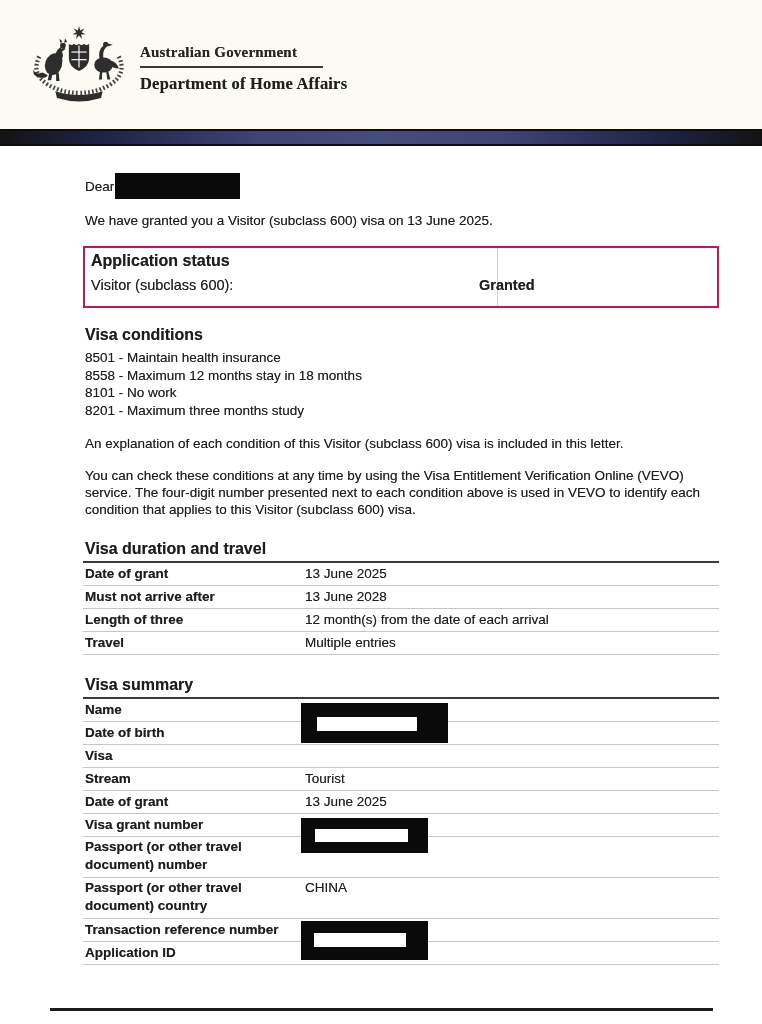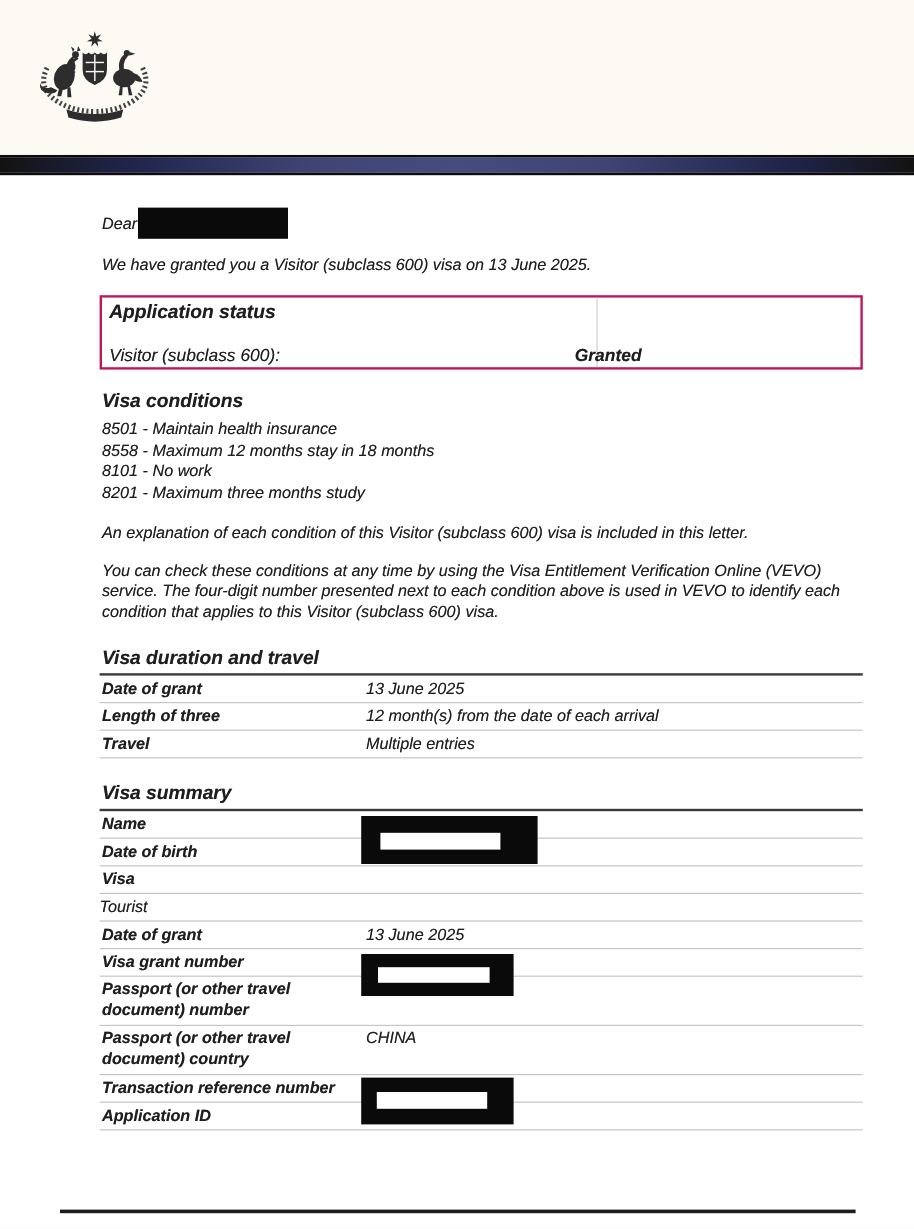--- a/index.html
+++ b/index.html
@@ -33,21 +33,21 @@
     font-weight:bold;font-size:16.5px;color:#1f1f1f;
     letter-spacing:.2px;
   }
   .gov-bar{
     height:13px;
     background:linear-gradient(90deg,#131313 0%,#20244a 14%,#3e4573 34%,#454d7e 50%,#3e4573 66%,#20244a 86%,#131313 100%);
     border-top:2px solid #0c0c0c;
     border-bottom:2px solid #0c0c0c;
   }
   
-  .letter{padding:0 43px 0 83px;font-style:italic;}
+  .letter{padding:0 43px 0 83px;}
   .salutation{
     margin-top:27px;
     display:flex;align-items:center;
     font-size:13.5px;
     padding-left:2px;
   }
   .redact-inline{
     display:inline-block;width:125px;height:26px;
     background:#0a0a0a;margin-left:1px;
   }
@@ -57,21 +57,21 @@
     position:relative;
     margin-top:17px;
     border:2px solid #be185d;
     height:56px;
     padding:2px 8px 0 6px;
   }
   .status-divider{
     position:absolute;left:412px;top:0;bottom:0;width:1px;background:#cfcfcf;
   }
   .status-title{font-size:16px;font-weight:bold;line-height:22px;}
-  .status-row{position:relative;font-size:14.5px;line-height:22px;margin-top:14px;}
+  .status-row{position:relative;font-size:14.5px;line-height:22px;margin-top:2px;}
   .status-value{position:absolute;left:388px;top:0;font-weight:bold;}
   
   .section-heading{
     font-size:16px;font-weight:bold;line-height:20px;
     margin-top:17px;padding-left:2px;
   }
   .cond-line{font-size:13.5px;line-height:17.5px;padding-left:2px;}
   .cond-first{margin-top:4px;}
   .para{font-size:13.5px;line-height:17px;margin-top:16px;padding-left:2px;}
   .table-heading{
@@ -137,20 +137,25 @@
         <path d="M103,43 q7,2 9,9 q-7,0 -11,-4 Z"></path>
         <path d="M90,44 q-4,-14 5,-20 l2.5,2.5 q-6,6 -3,17 Z"></path>
         <circle cx="96.5" cy="23.5" r="3"></circle>
         <path d="M99,22.5 l6,1.5 l-6,2 Z"></path>
         <path d="M90,55 l-1.5,10 h3.5 l0.5,-9 Z"></path>
         <path d="M97,55 l1.5,10 h3.5 l-2.5,-10 Z"></path>
 
         <path d="M37,79 q28,9 56,0 l-2,8 q-26,8 -52,0 Z"></path>
       </svg>
     </div>
+    <div class="gov-titles">
+      <div class="gov-title">Australian Government</div>
+      <div class="gov-rule"></div>
+      <div class="dept-title">Department of Home Affairs</div>
+    </div>
   </div>
   <div class="gov-bar"></div>
 
   <div class="letter">
 
     <div class="salutation">
       <span>Dear</span>
       <span class="redact-inline"></span>
     </div>
 
@@ -172,20 +177,24 @@
     <div class="cond-line">8201 - Maximum three months study</div>
 
     <div class="para">An explanation of each condition of this Visitor (subclass 600) visa is included in this letter.</div>
     <div class="para" style="margin-top:15px;">You can check these conditions at any time by using the Visa Entitlement Verification Online (VEVO) service. The four-digit number presented next to each condition above is used in VEVO to identify each condition that applies to this Visitor (subclass 600) visa.</div>
 
     <div class="table-heading">Visa duration and travel</div>
     <div class="kv-table">
       <div class="kv-row single">
         <div class="kv-label">Date of grant</div>
         <div class="kv-value">13 June 2025</div>
+      </div>
+      <div class="kv-row single">
+        <div class="kv-label">Must not arrive after</div>
+        <div class="kv-value">13 June 2028</div>
       </div>
       <div class="kv-row single">
         <div class="kv-label">Length of three</div>
         <div class="kv-value">12 month(s) from the date of each arrival</div>
       </div>
       <div class="kv-row single">
         <div class="kv-label">Travel</div>
         <div class="kv-value">Multiple entries</div>
       </div>
     </div>
@@ -208,20 +217,21 @@
         <div class="kv-value"></div>
       </div>
       <div class="kv-row single">
         <div class="kv-label">Date of birth</div>
         <div class="kv-value"></div>
       </div>
       <div class="kv-row single">
         <div class="kv-label">Visa</div>
       </div>
       <div class="kv-row single">
+        <div class="kv-label">Stream</div>
         <div class="kv-value">Tourist</div>
       </div>
       <div class="kv-row single">
         <div class="kv-label">Date of grant</div>
         <div class="kv-value">13 June 2025</div>
       </div>
       <div class="kv-row single">
         <div class="kv-label">Visa grant number</div>
         <div class="kv-value"></div>
       </div>

